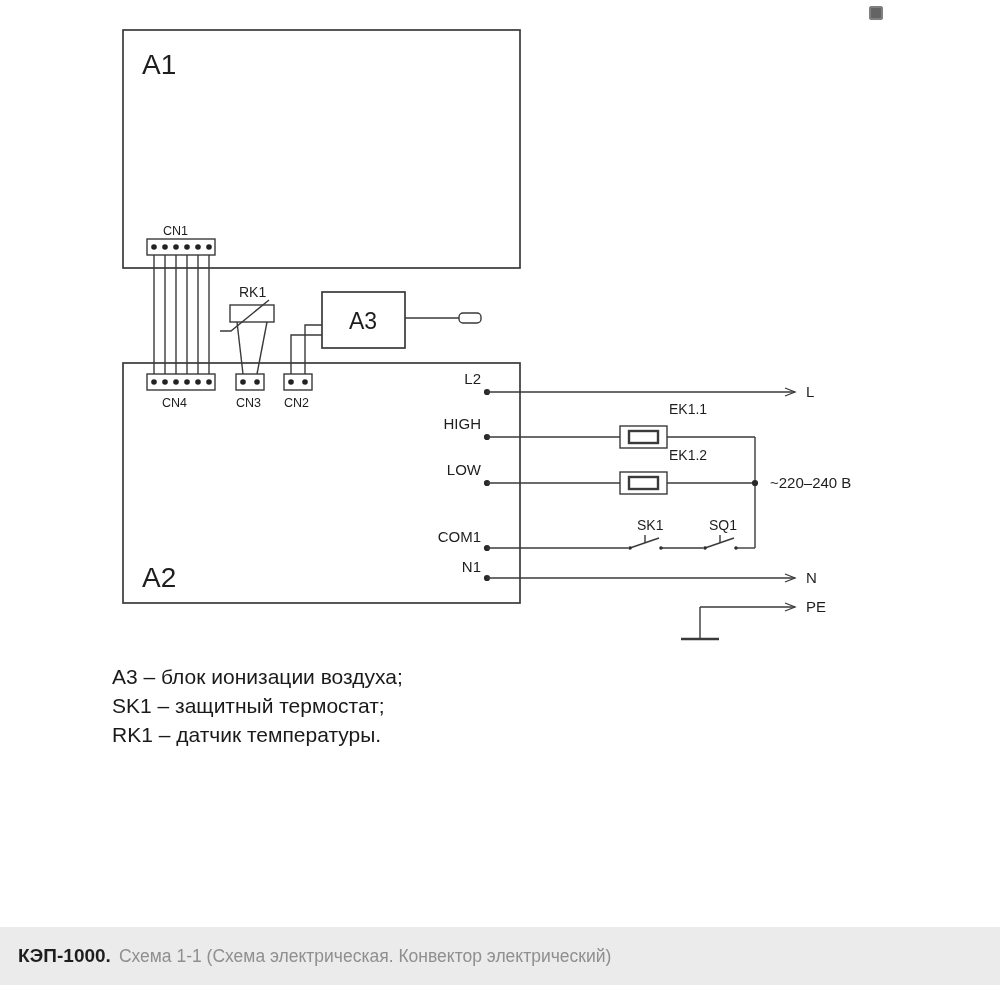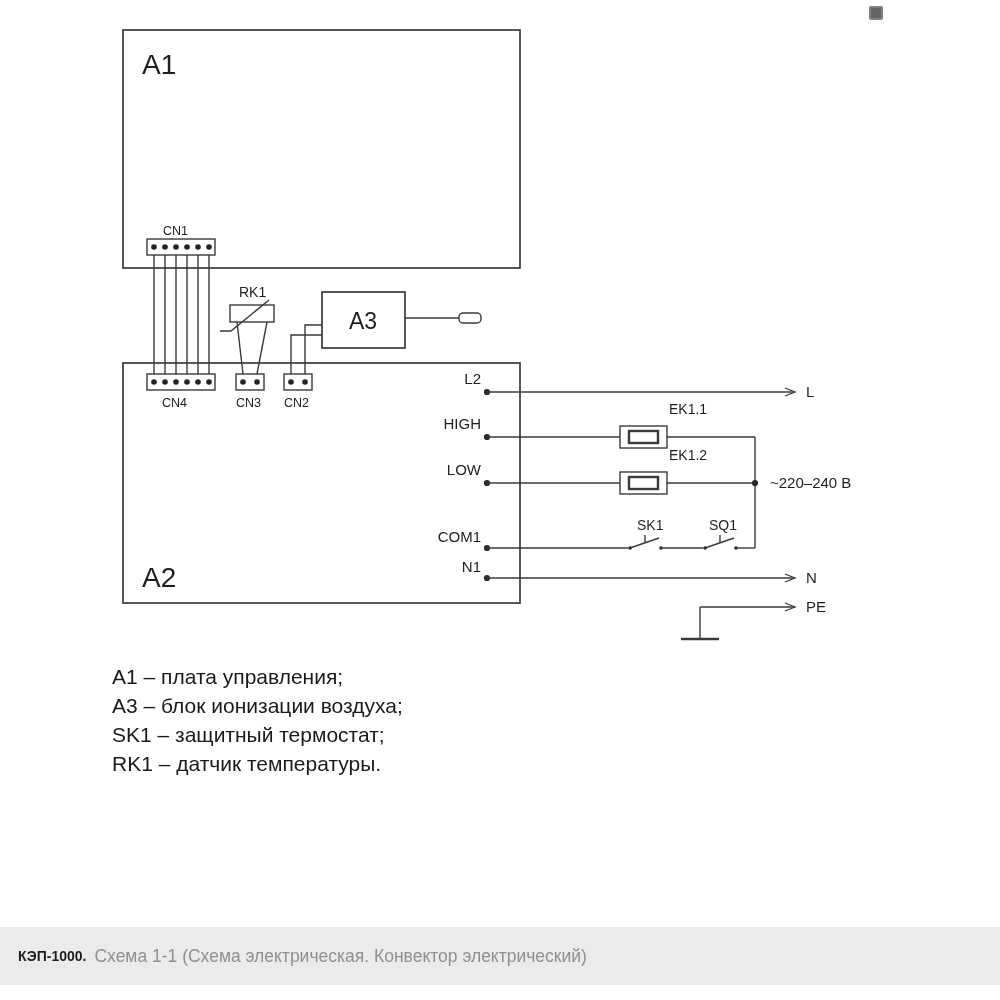--- a/index.html
+++ b/index.html
@@ -24,21 +24,21 @@
   .legend-line{font-size:21px;line-height:29px;white-space:nowrap;}
   
   .corner-mark{position:absolute;left:869px;top:6px;width:14px;height:14px;background:#4a4a4a;
                border-radius:3px;opacity:.85;box-shadow:inset 0 0 0 2px #6b6b6b;}
   
   .footer{position:absolute;left:0;top:927px;width:1000px;height:58px;background:#ebebeb;
           display:flex;align-items:stretch;}
   .logo{width:172px;background:#4f4f4f;display:flex;align-items:center;justify-content:center;gap:6px;}
   .logo-text{color:#ffffff;font-weight:bold;font-style:italic;font-size:27px;letter-spacing:1px;}
   .footer-text{display:flex;align-items:center;margin-left:18px;gap:8px;white-space:nowrap;}
-  .model{font-size:14px;font-weight:bold;color:#1e1e1e;}
+  .model{font-size:19px;font-weight:bold;color:#1e1e1e;}
   .caption{font-size:17.5px;color:#8f8f8f;}
 </style>
 </head>
 <body>
 
 <div id="page">
 
   <svg id="schematic" viewBox="0 0 1000 660" width="1000" height="660">
     <defs>
       <marker id="arrow" markerWidth="14" markerHeight="12" refX="11" refY="5" orient="auto" markerUnits="userSpaceOnUse">
@@ -185,21 +185,20 @@
       <line class="wire" x1="700" y1="607" x2="795" y2="607" marker-end="url(#arrow)"></line>
       <text class="lbl lbl-term" x="806" y="612">PE</text>
       <line class="wire" x1="700" y1="607" x2="700" y2="638"></line>
       <line class="wire-thick" x1="681" y1="639" x2="719" y2="639"></line>
     </g>
   </svg>
 
   <div class="corner-mark"></div>
 
   <div class="legend">
-    <div class="legend-line">A1 – плата управления;</div>
     <div class="legend-line">A3 – блок ионизации воздуха;</div>
     <div class="legend-line">SK1 – защитный термостат;</div>
     <div class="legend-line">RK1 – датчик температуры.</div>
   </div>
 
   <div class="footer">
     <div class="footer-text">
       <span class="model">КЭП-1000.</span>
       <span class="caption">Схема 1-1 (Схема электрическая. Конвектор электрический)</span>
     </div>

